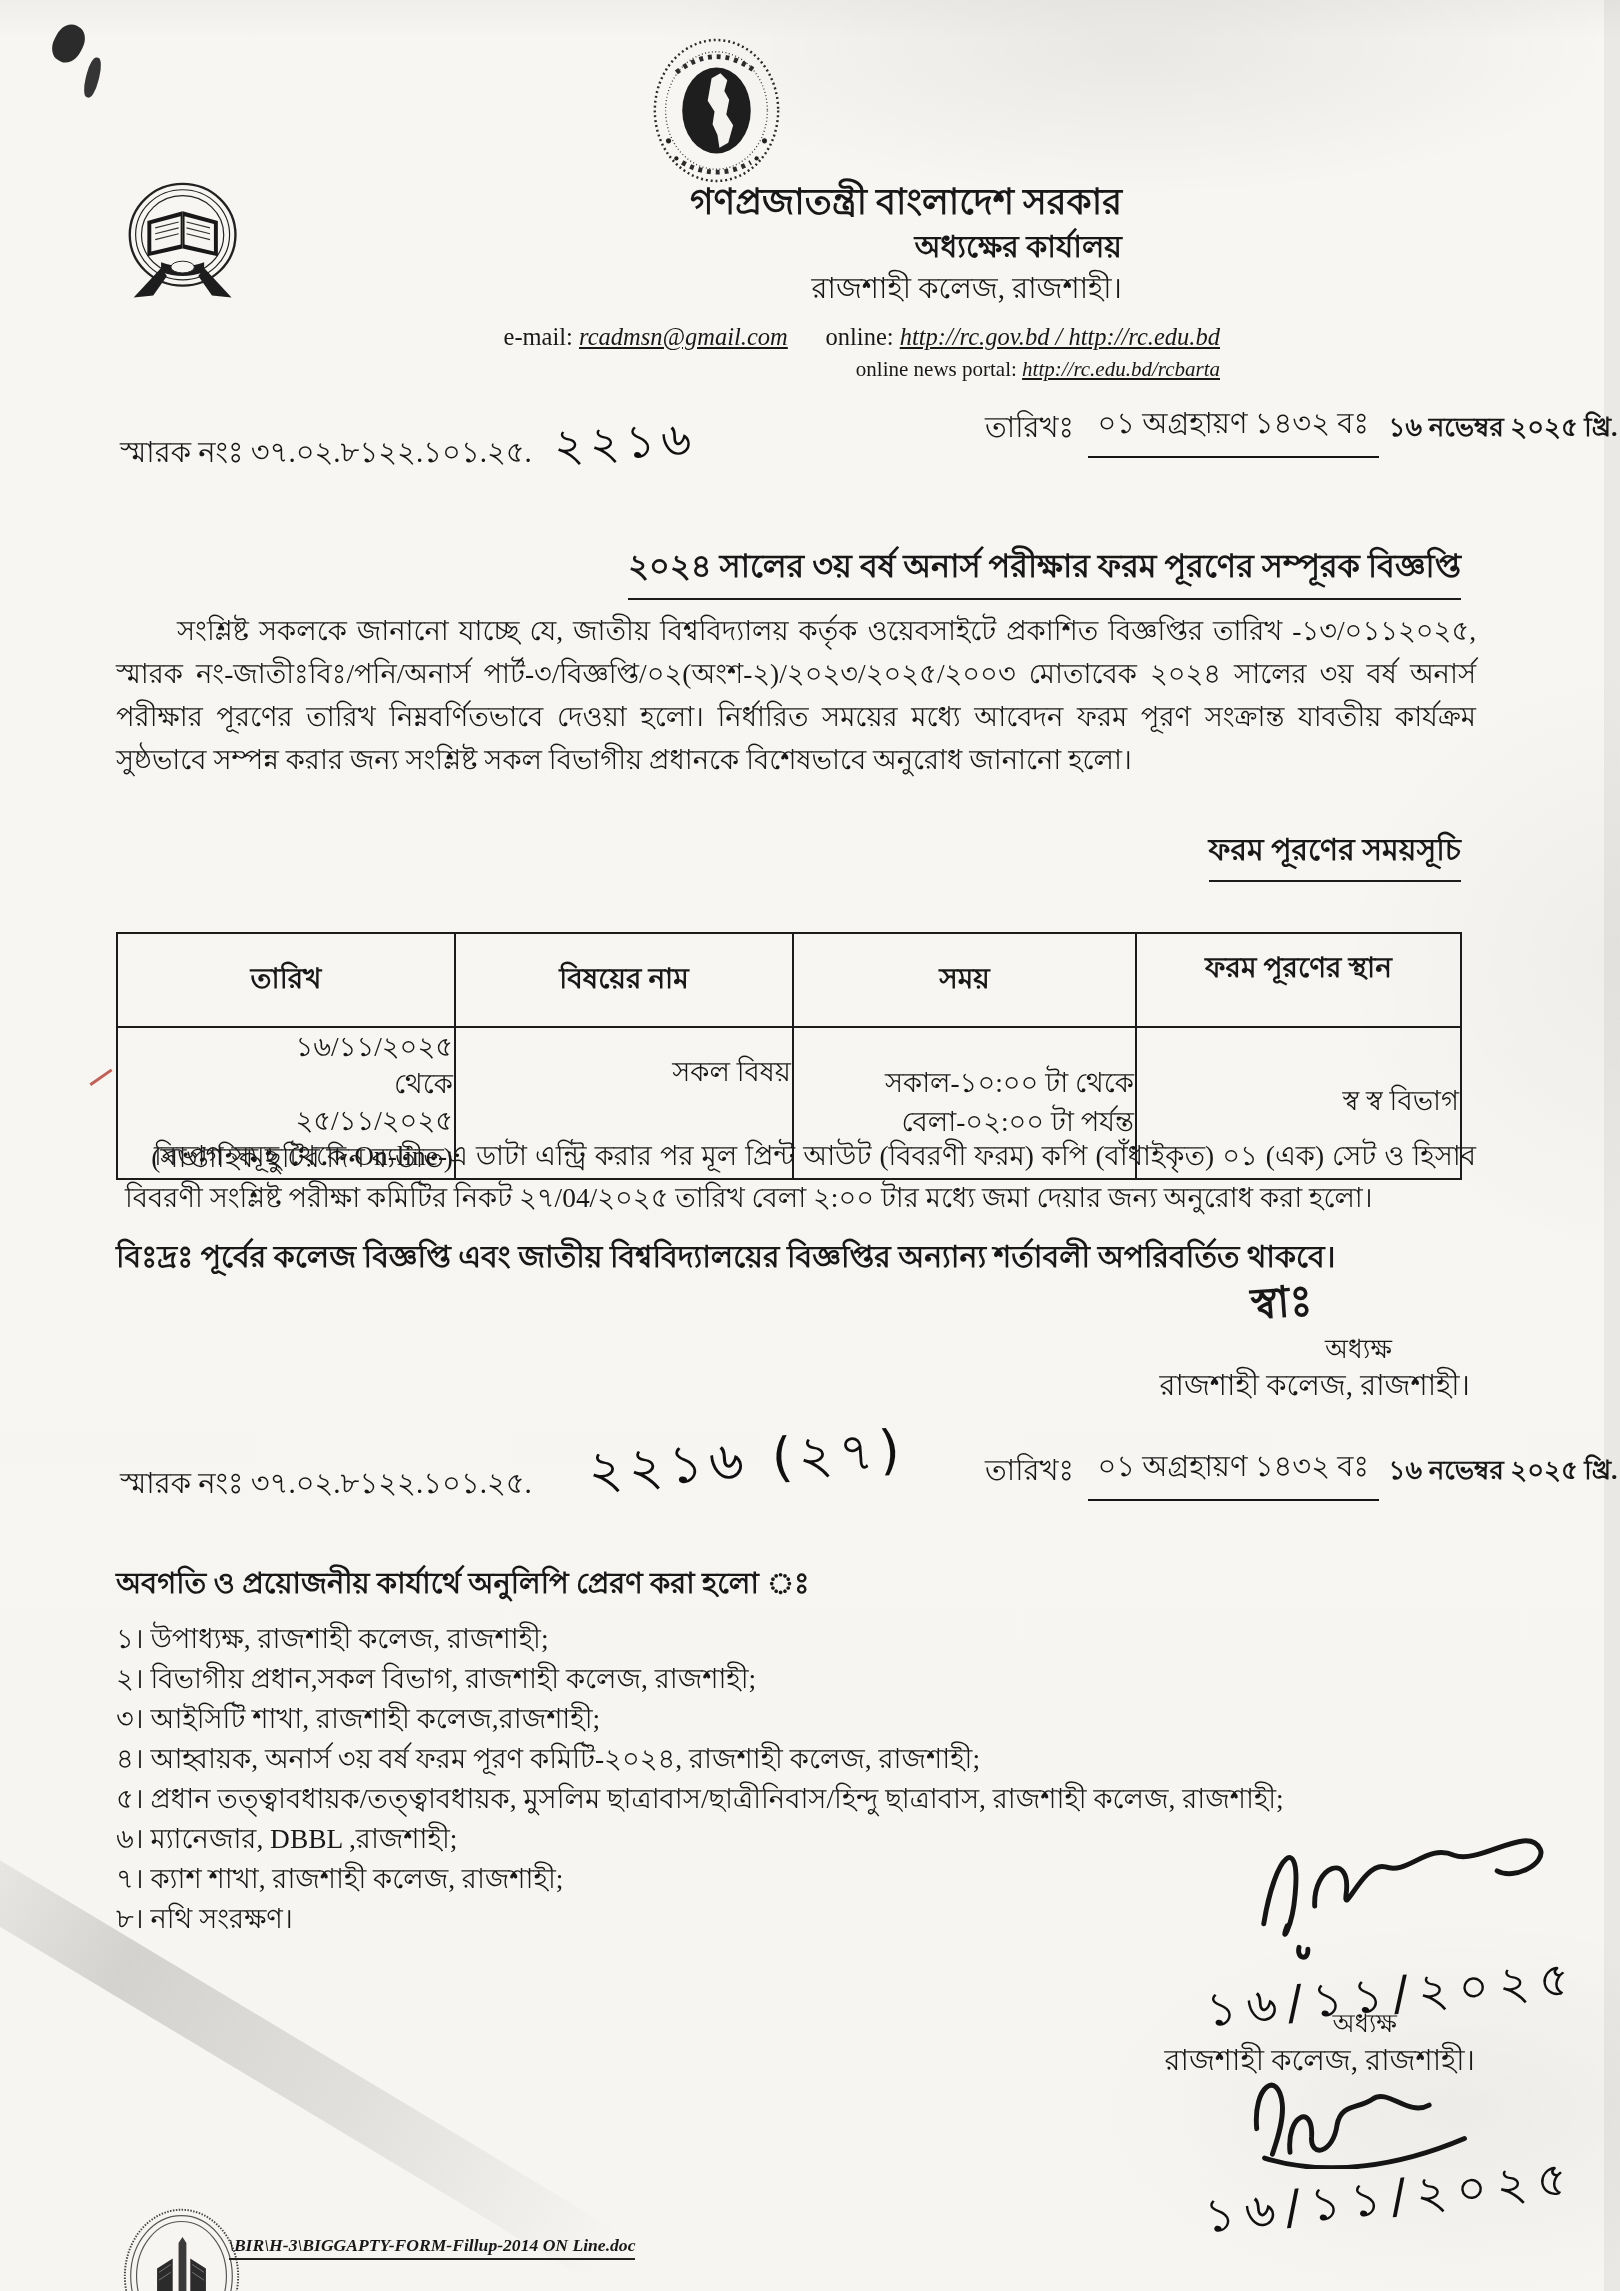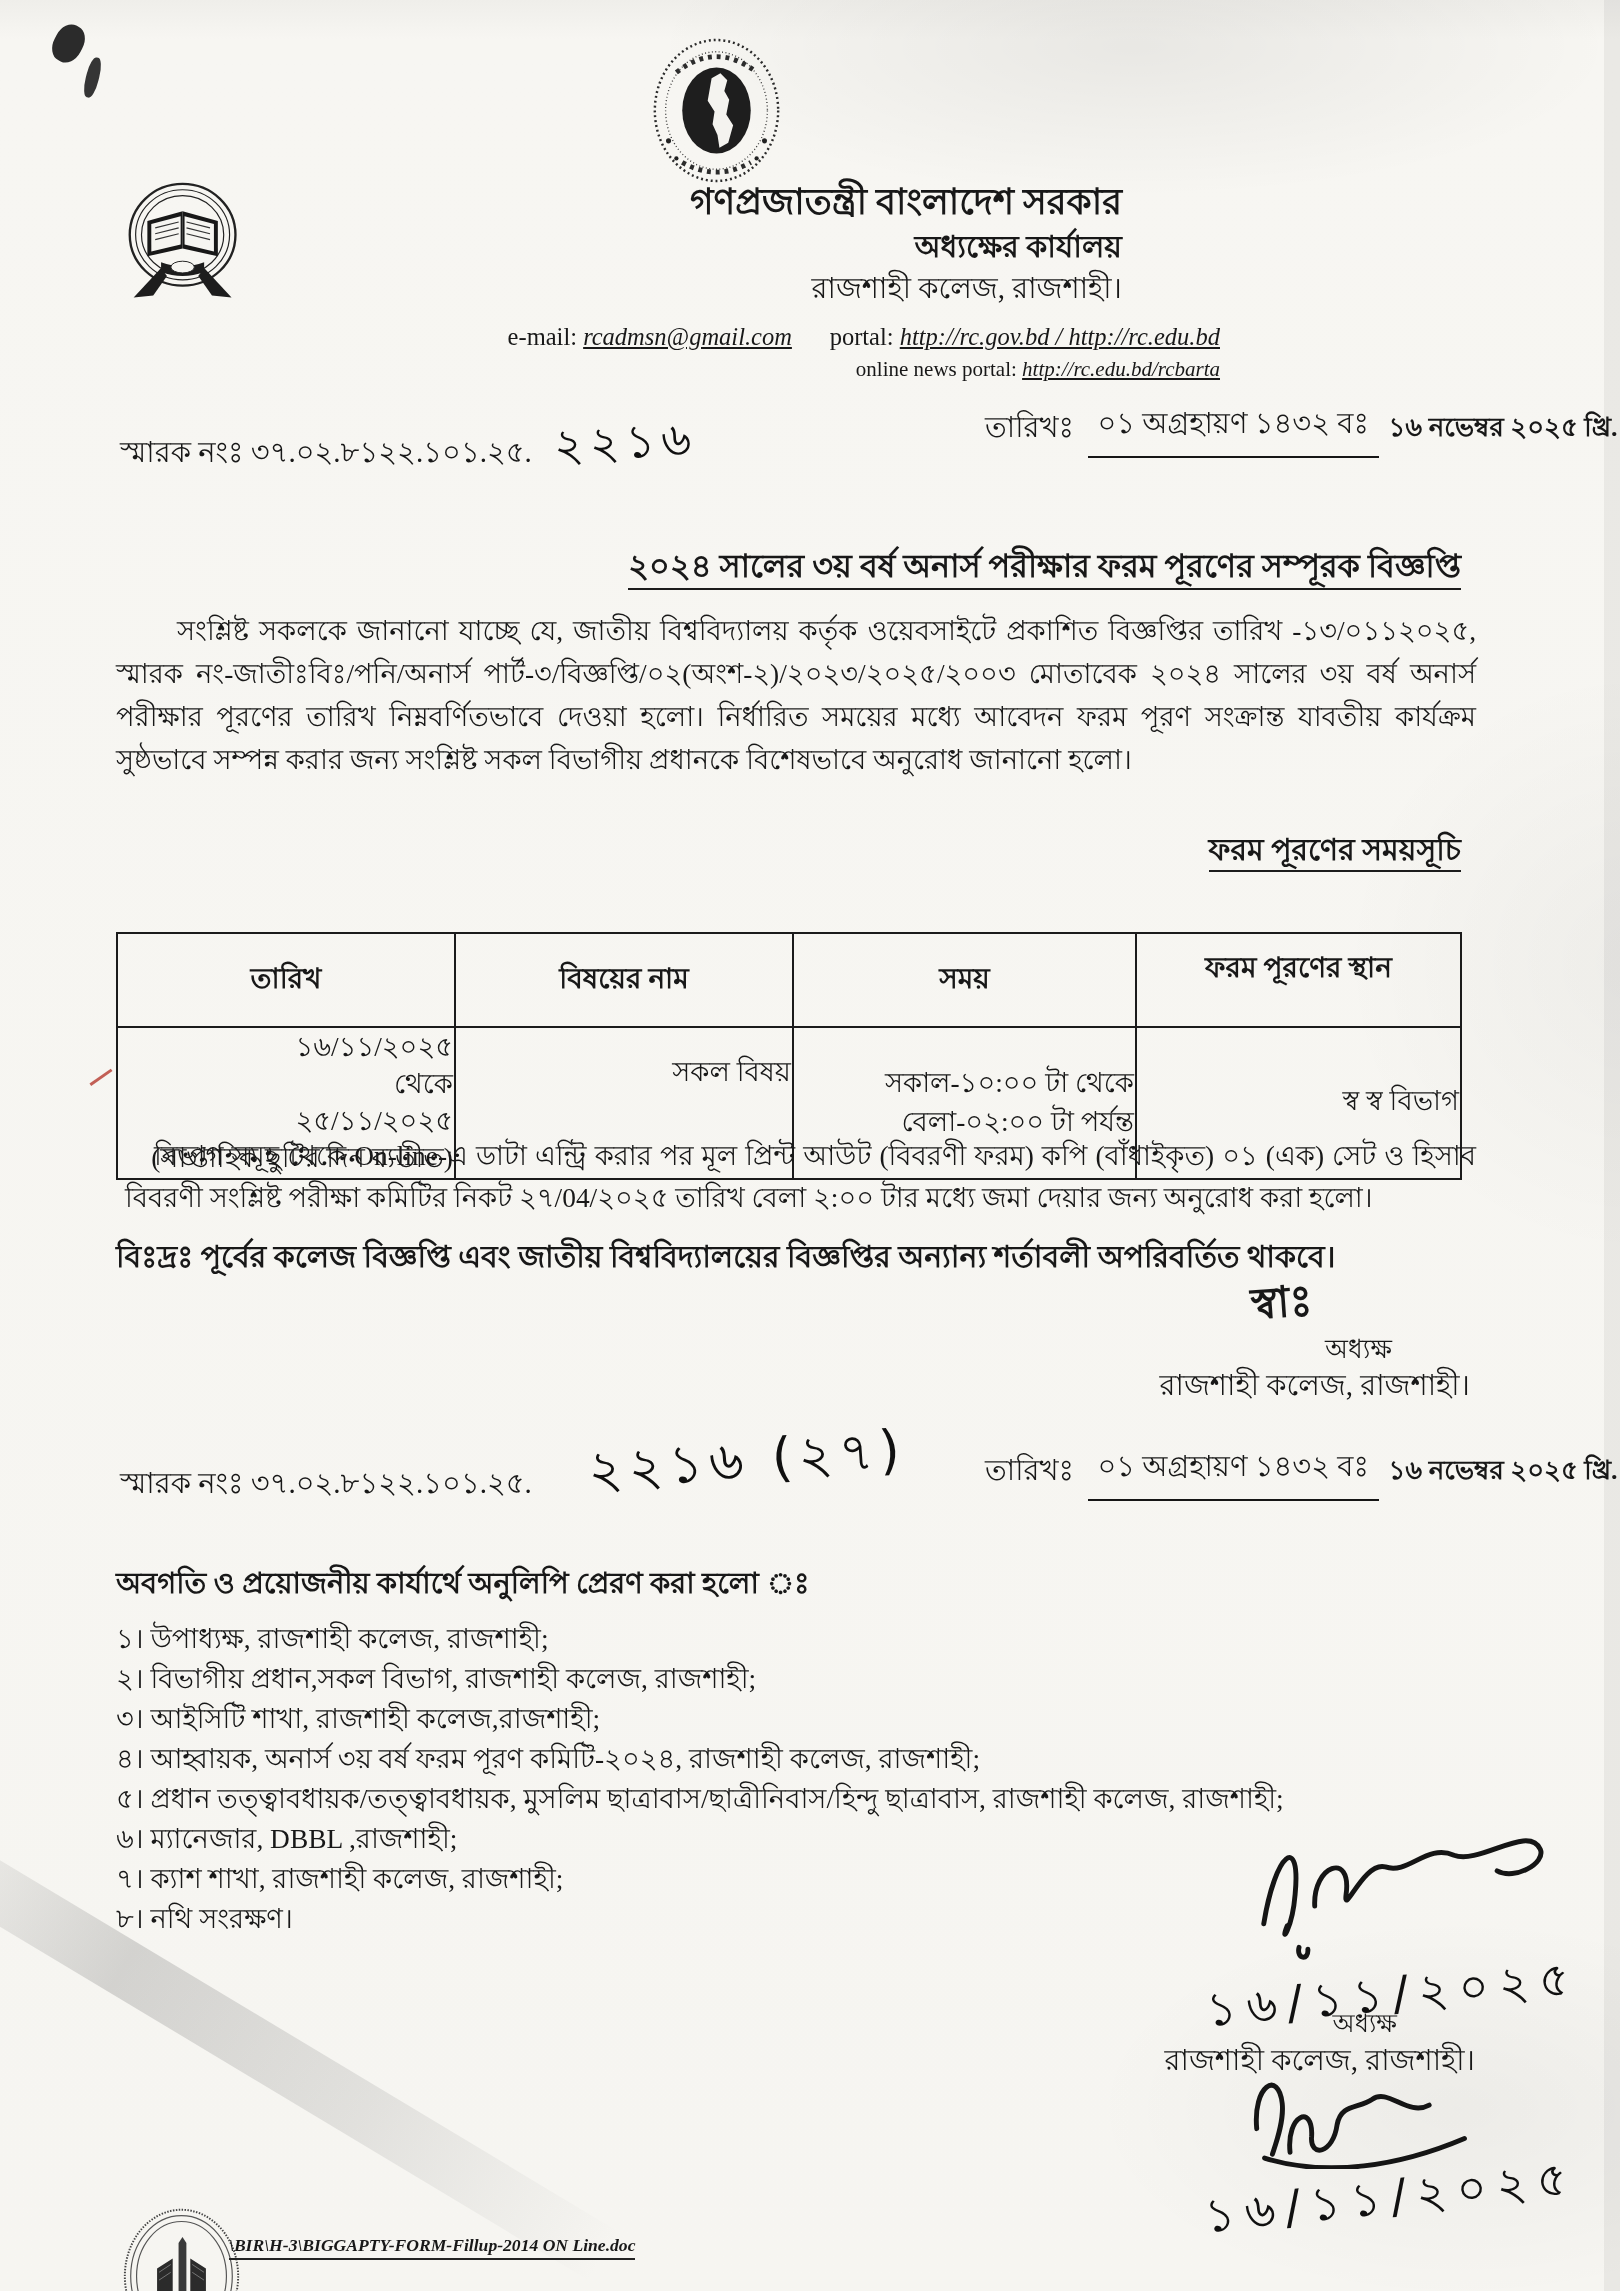--- a/index.html
+++ b/index.html
@@ -10,21 +10,21 @@
     background:
       radial-gradient(ellipse 686px 216px at 70% 2%, rgba(0,0,0,0.06), transparent 70%),
       radial-gradient(ellipse 412px 412px at 101% 42%, rgba(0,0,0,0.035), transparent 72%),
       radial-gradient(ellipse 490px 255px at 90% 92%, rgba(0,0,0,0.04), transparent 75%),
       linear-gradient(180deg,#efeeea 0px,#f7f6f2 39px,#f6f5f1 100%);
   }
   .abs{position:absolute;}
   .ctr{text-align:right;}
   .bn{font-family:"Liberation Serif","DejaVu Sans",serif;}
   .bold{font-weight:bold;}
-  .u{border-bottom:2.9px solid #1c1c1c;padding-bottom:4px;}
+  .u{border-bottom:2.9px solid #1c1c1c;padding-bottom:14px;}
   .lk{font-style:italic;text-decoration:underline;}
   .hand{
     font-family:"DejaVu Sans","Liberation Sans",sans-serif;
     font-weight:400;color:#101010;letter-spacing:5.9px;white-space:nowrap;
   }
   .dateblock{display:flex;align-items:center;gap:13.7px;}
   .dateblock .lbl{font-size:29px;}
   .frac{display:flex;flex-direction:row;}
   .frac .top{font-size:29px;border-bottom:2.9px solid #161616;padding:0 9.8px 6.9px 9.8px;white-space:nowrap;}
   .frac .bot{font-size:26px;padding:6.9px 9.8px 0 9.8px;white-space:nowrap;}
@@ -80,21 +80,21 @@
   </div>
 
   <div class="abs ctr bn bold" style="left:338px;top:174px;width:784px;font-size:36px;">গণপ্রজাতন্ত্রী বাংলাদেশ সরকার</div>
   <div class="abs ctr bn bold" style="left:338px;top:223px;width:784px;font-size:30px;">অধ্যক্ষের কার্যালয়</div>
   <div class="abs ctr bn" style="left:338px;top:265px;width:784px;font-size:29px;">রাজশাহী কলেজ, রাজশাহী।</div>
 
   <div class="abs ctr" style="left:240px;top:323px;width:980px;font-size:24.5px;">
     <span>e-mail:</span>
     <span class="lk">rcadmsn@gmail.com</span>
     <span style="display:inline-block;width:25.5px;"></span>
-    <span>portal:</span>
+    <span>online:</span>
     <span class="lk">http://rc.gov.bd / http://rc.edu.bd</span>
   </div>
   <div class="abs ctr" style="left:240px;top:357px;width:980px;font-size:21px;">
     <span>online news portal:</span>
     <span class="lk">http://rc.edu.bd/rcbarta</span>
   </div>
 
   <div class="abs bn" style="left:120px;top:429px;font-size:29px;white-space:nowrap;">স্মারক নংঃ ৩৭.০২.৮১২২.১০১.২৫.</div>
   <div class="abs hand" style="left:554px;top:407px;font-size:46px;transform:rotate(-3deg);">২২১৬</div>
 

